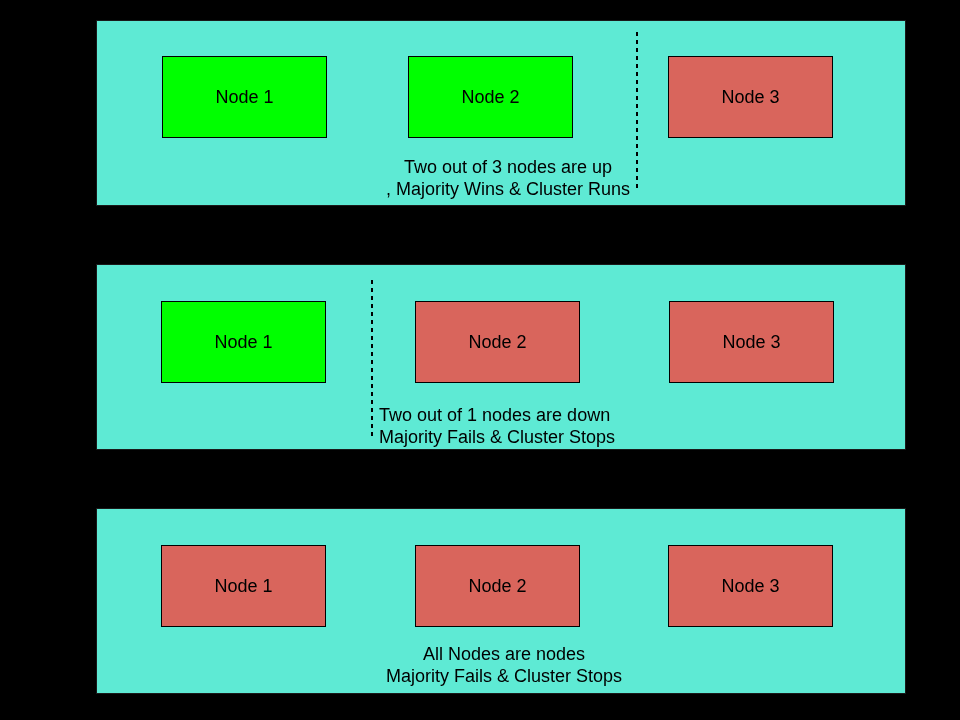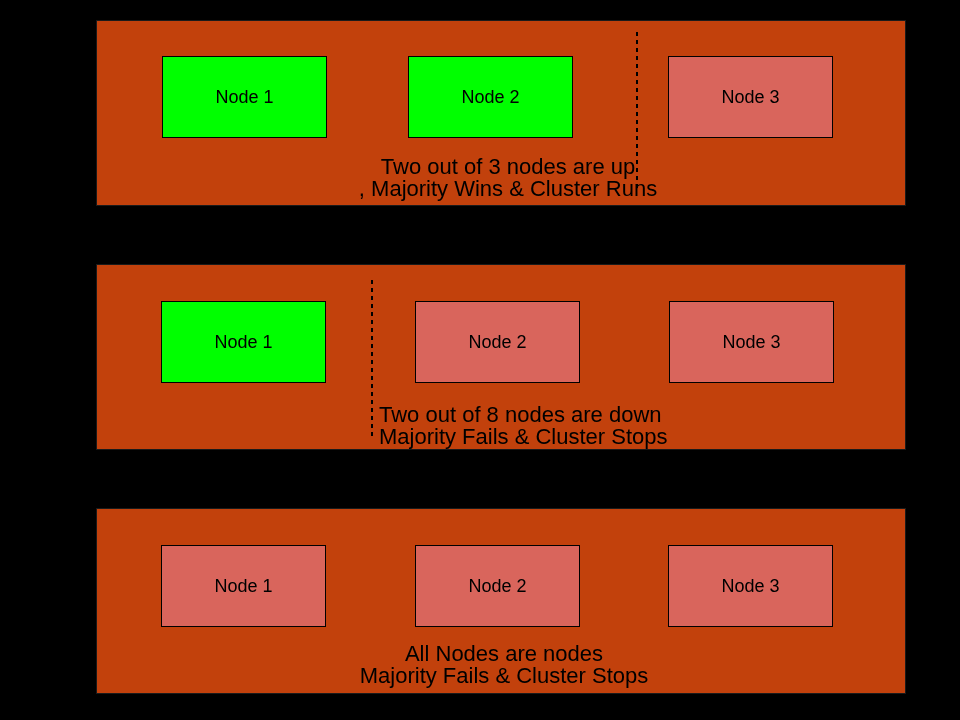--- a/index.html
+++ b/index.html
@@ -9,21 +9,21 @@
     position: relative;
     font-family: "Liberation Sans", sans-serif;
     color: #000000;
     overflow: hidden;
   }
   .panel {
     position: absolute;
     left: 96px;
     width: 810px;
     height: 186px;
-    background: #c2410c;
+    background: #5eead4;
     border: 1px solid #1a1a1a;
     box-sizing: border-box;
   }
   #panel-1 { top: 20px; }
   #panel-2 { top: 264px; }
   #panel-3 { top: 508px; }
   .node {
     position: absolute;
     width: 165px;
     height: 82px;
@@ -34,21 +34,21 @@
     justify-content: center;
     font-size: 18px;
   }
   .divider {
     position: absolute;
     width: 2px;
     background: repeating-linear-gradient(to bottom, #000 0, #000 4px, transparent 4px, transparent 8px);
   }
   .caption {
     position: absolute;
-    font-size: 22px;
+    font-size: 18px;
     line-height: 22px;
     white-space: nowrap;
   }
   .caption.center { text-align: center; }
   .caption.left { text-align: left; }
 </style>
 </head>
 <body>
 
 <section class="panel" id="panel-1">
@@ -73,21 +73,21 @@
     <span>Node 1</span>
   </div>
   <div class="node" style="left: 318px; top: 36px; background-color: rgb(217, 101, 92);">
     <span>Node 2</span>
   </div>
   <div class="node" style="left: 572px; top: 36px; background-color: rgb(217, 101, 92);">
     <span>Node 3</span>
   </div>
   <div class="divider" style="left:274px; top:15px; height:156px;"></div>
   <div class="caption left" style="left:282px; top:139px;">
-    <div>Two out of 8 nodes are down</div>
+    <div>Two out of 1 nodes are down</div>
     <div>Majority Fails &amp; Cluster Stops</div>
   </div>
 </section>
 
 <section class="panel" id="panel-3">
   <div class="node" style="left: 64px; top: 36px; background-color: rgb(217, 101, 92);">
     <span>Node 1</span>
   </div>
   <div class="node" style="left: 318px; top: 36px; background-color: rgb(217, 101, 92);">
     <span>Node 2</span>

